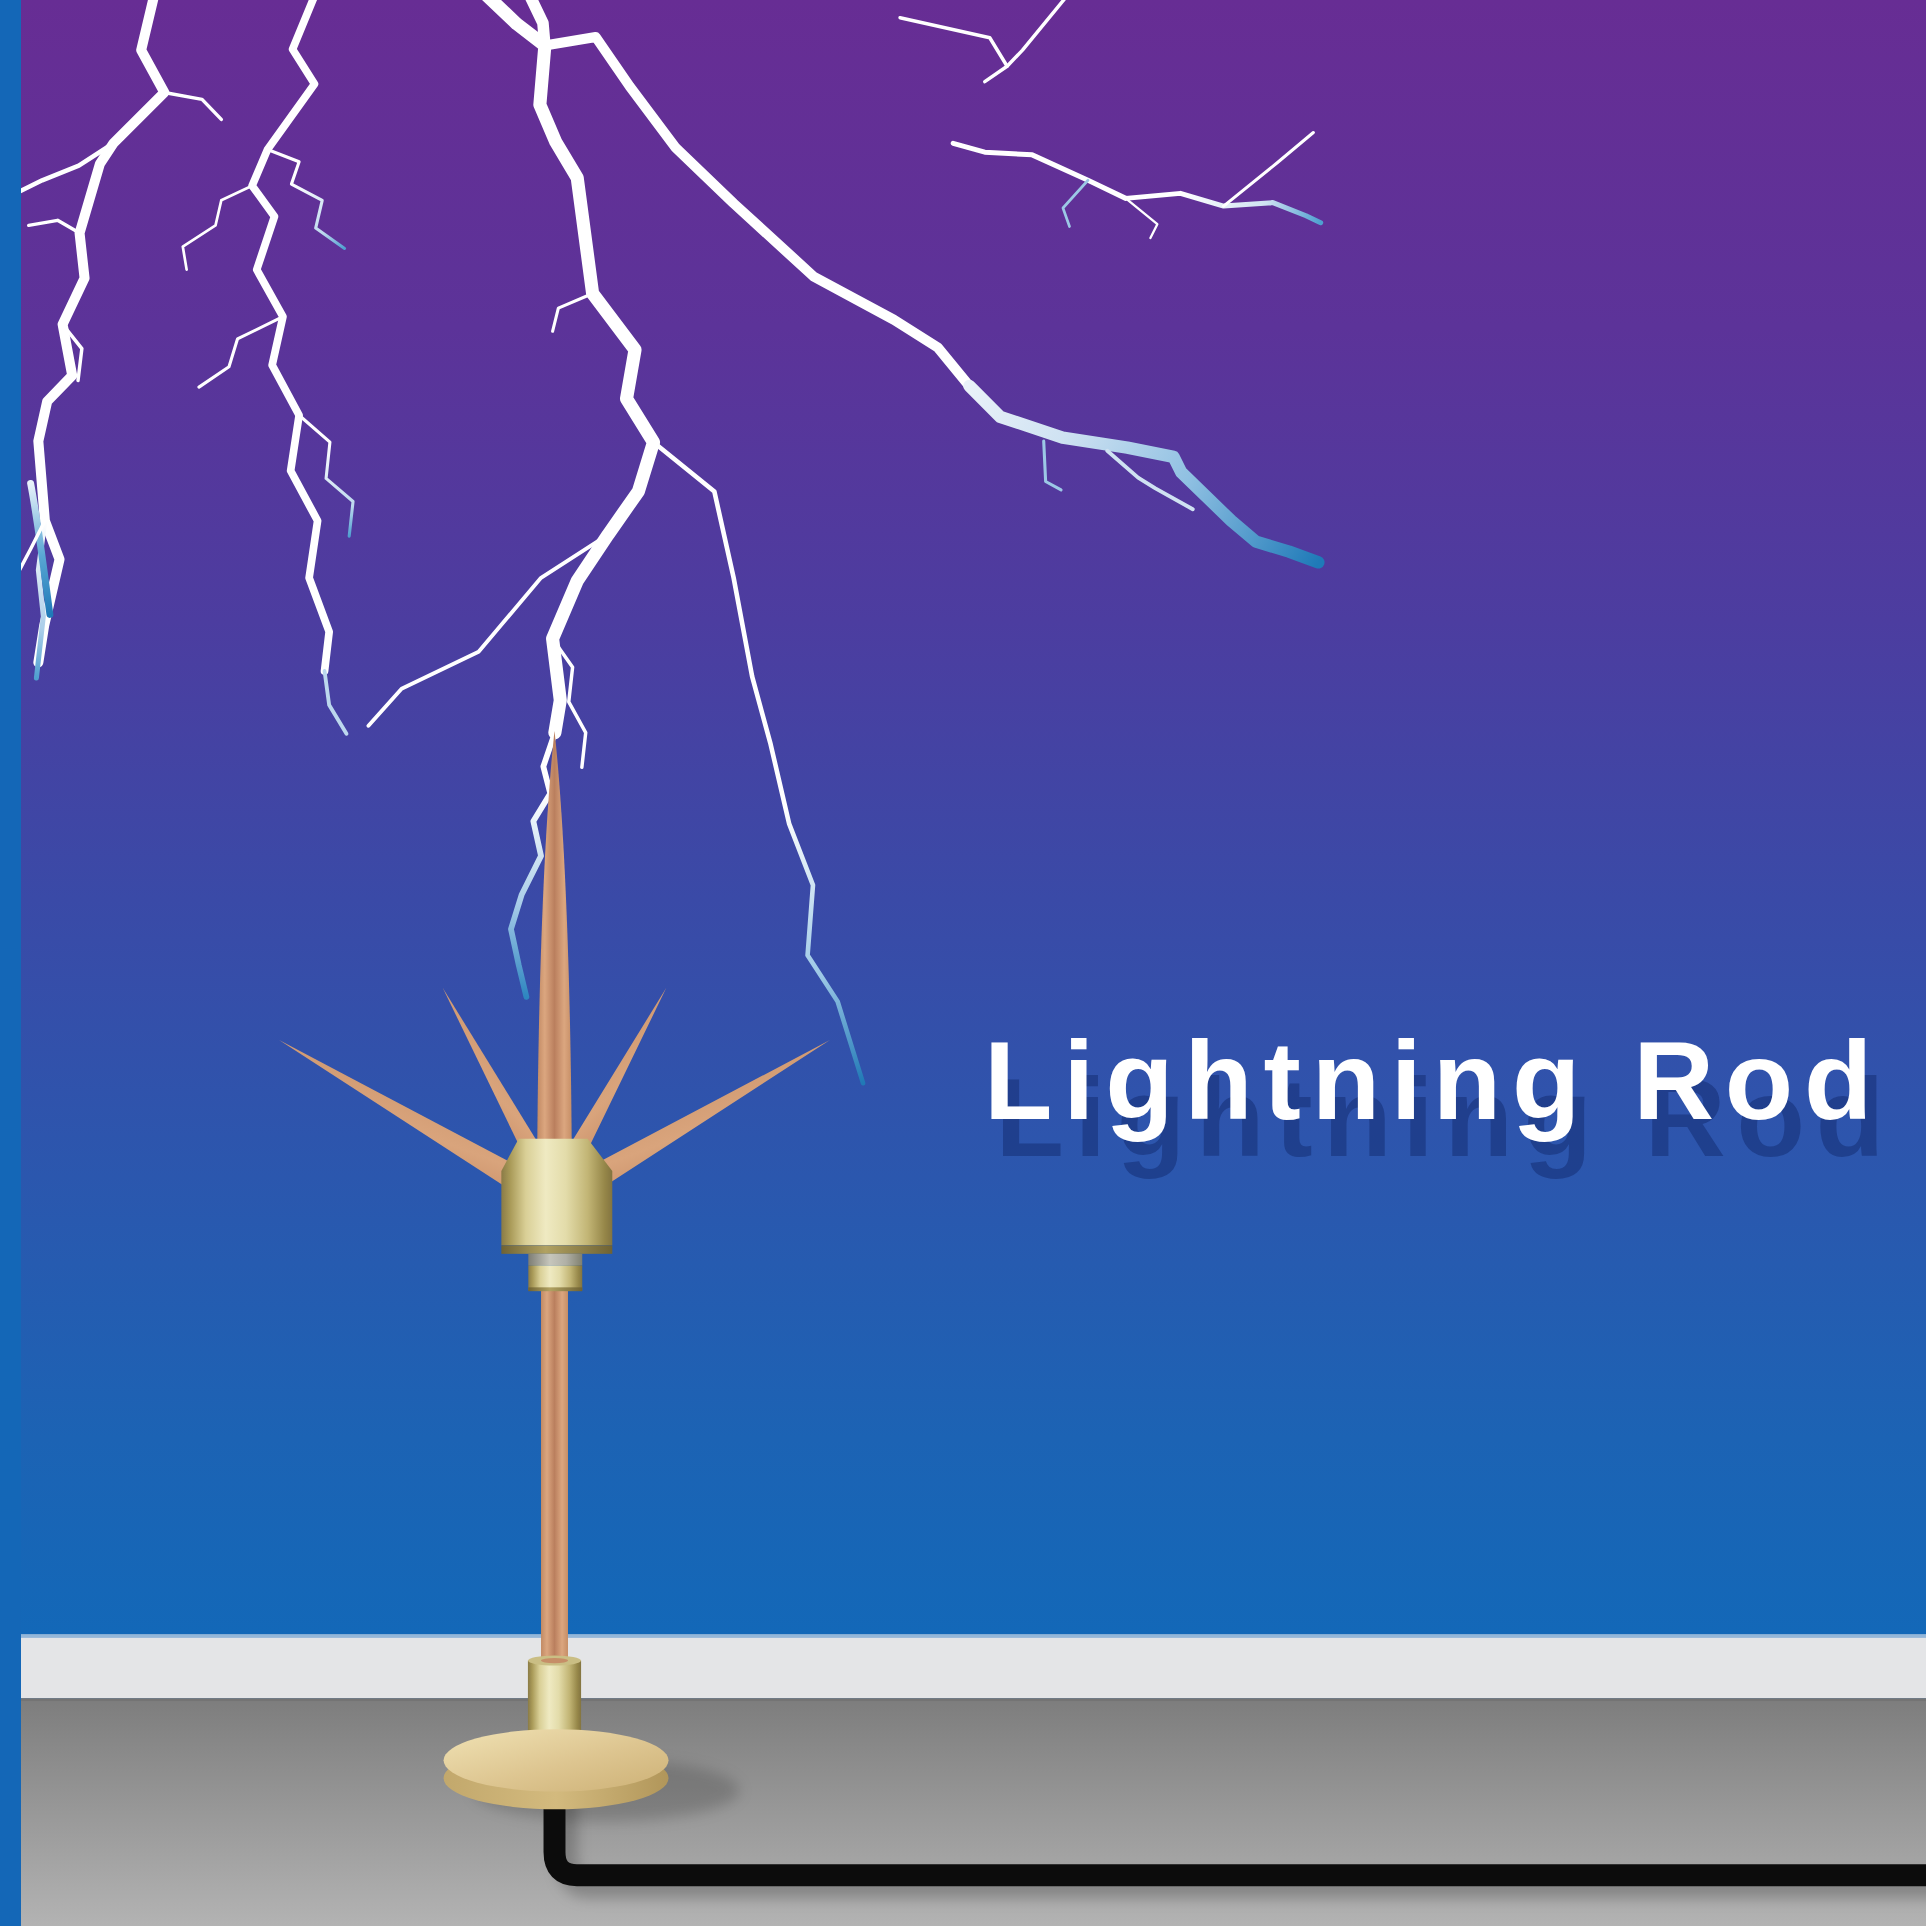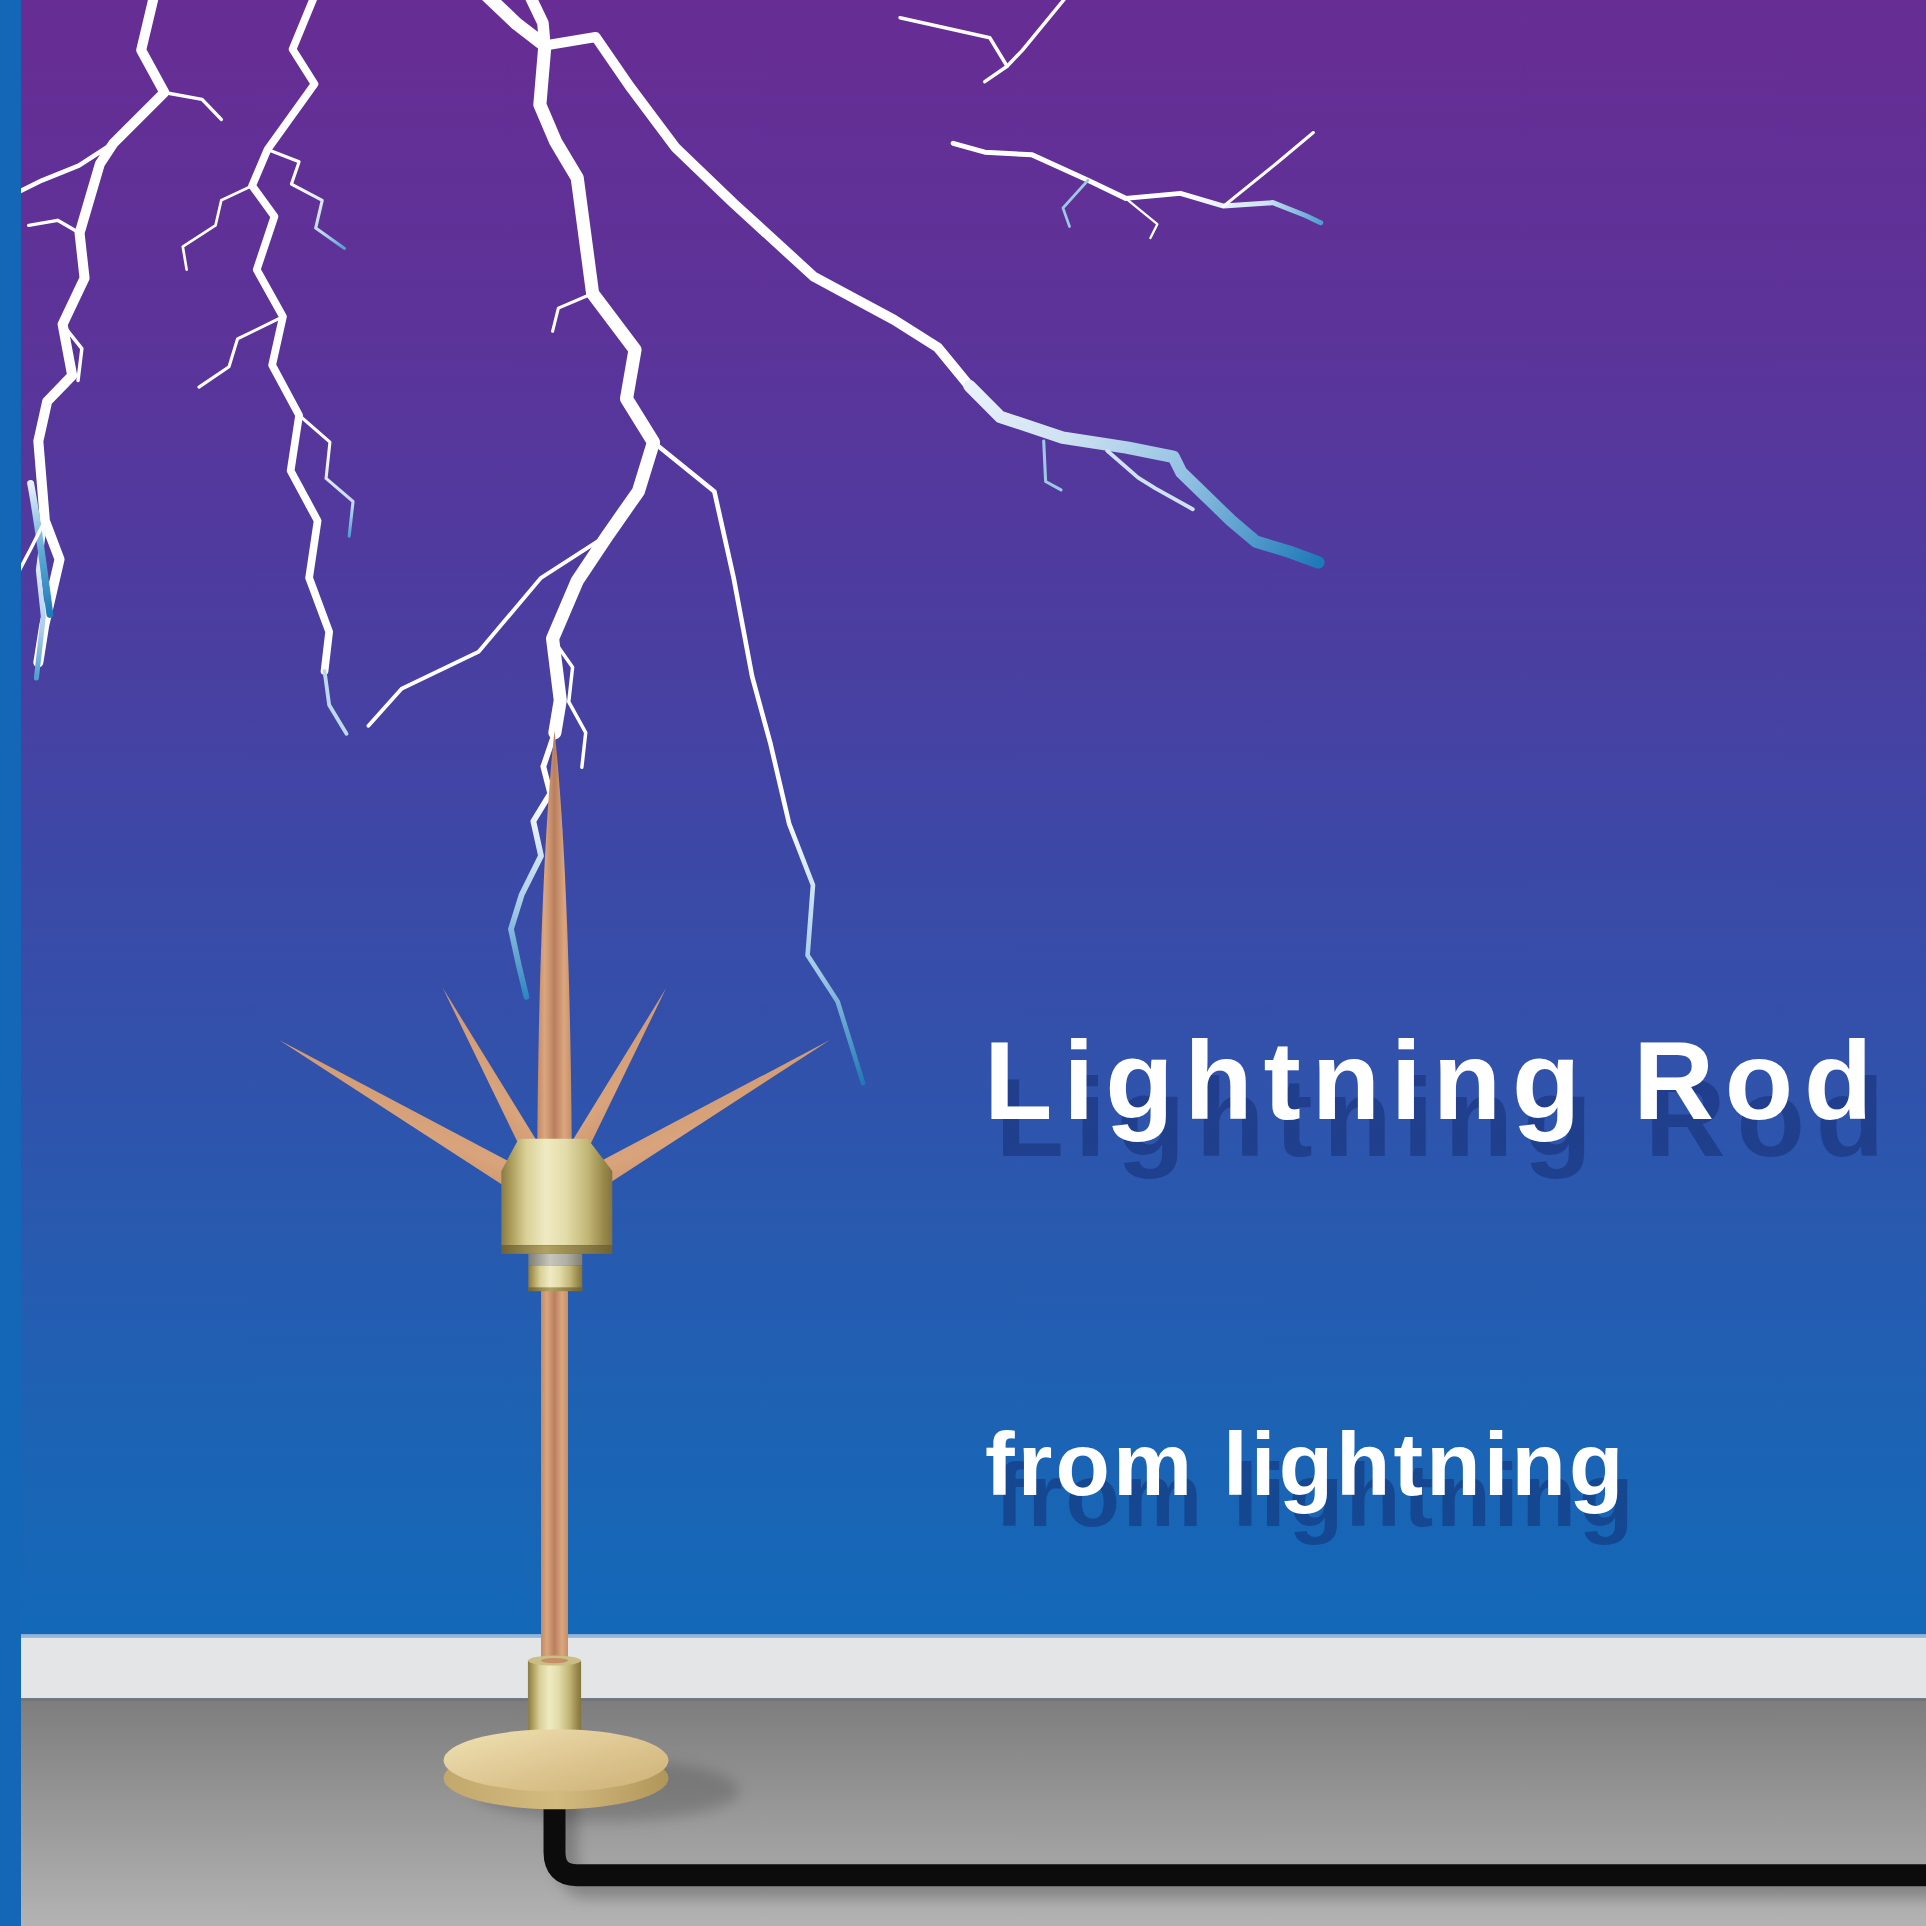--- a/index.html
+++ b/index.html
@@ -215,18 +215,17 @@
     <path d="M1385,4600 L1385,4808 Q1385,4868 1443,4868 L5000,4868" fill="none" stroke="#0c0c0c" stroke-width="57"></path>
 
     <ellipse cx="1389" cy="4616" rx="292" ry="81" fill="url(#discSide)"></ellipse>
     <ellipse cx="1389" cy="4570" rx="292" ry="81" fill="url(#discGrad)"></ellipse>
   </g>
 </svg>
 
 <div id="title" class="caption">Lightning Rod</div>
 
 <div id="subtitle" class="caption">
-  <div>from lightning</div>
   
 </div>
 
 </div>
 
 
 </body></html>

